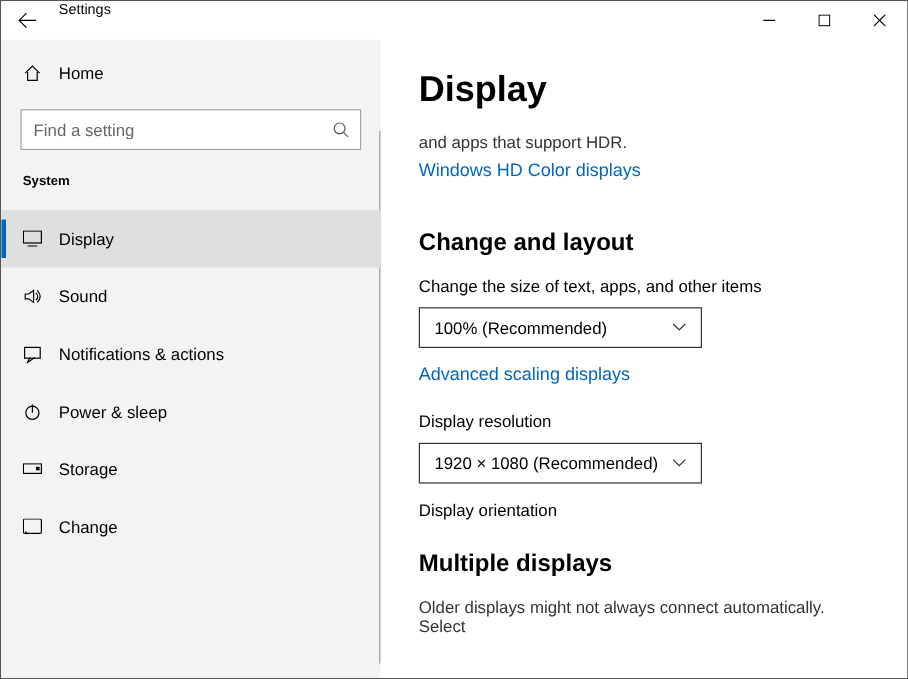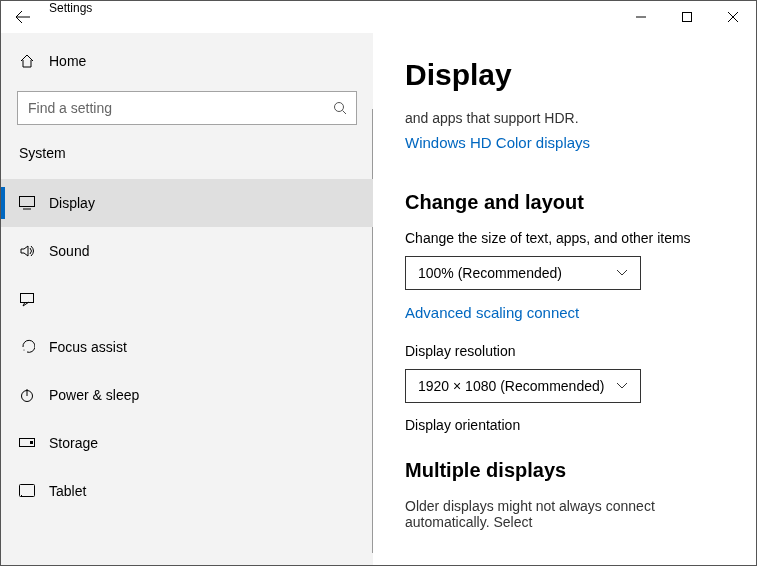--- a/index.html
+++ b/index.html
@@ -46,21 +46,21 @@
     align-items: center;
     justify-content: center;
     font-size: 10px;
   }
   .body {
     flex: 1;
     display: flex;
     overflow: hidden;
   }
   .sidebar {
-    width: 372px;
+    width: 316px;
     background: #f3f3f3;
     padding-top: 10px;
     border-right: none;
     position: relative;
   }
   .scroll-indicator {
     position: absolute;
     right: 0;
     top: 76px;
     width: 1px;
@@ -95,22 +95,22 @@
     background: transparent;
   }
   .search-box input::placeholder { color: #666; }
   .search-box .sicon {
     width: 32px;
     display: flex;
     align-items: center;
     justify-content: center;
   }
   .sidebar-heading {
-    font-size: 14px;
-    font-weight: 400;
+    font-size: 11px;
+    font-weight: 700;
     padding: 0 7px 18px 18px;
   }
   .nav-item {
     display: flex;
     align-items: center;
     height: 48px;
     padding-left: 18px;
     font-size: 14px;
     position: relative;
   }
@@ -247,31 +247,23 @@
         <span>Sound</span>
       </div>
 
       <div class="nav-item">
         <span class="icon">
           <svg width="16" height="16" viewBox="0 0 16 16">
               <rect x="1.5" y="2.5" width="13" height="9" stroke="#000" fill="none"></rect>
               <path d="M6 11 L4 15 L10 11" stroke="#000" fill="none"></path>
             </svg>
         </span>
-      </div>
-
-      <div class="nav-item">
-        <span class="icon">
-          <svg width="16" height="16" viewBox="0 0 16 16">
-              <path d="M4 8 A6 6 0 1 1 8 13" stroke="#000" fill="none"></path>
-              <circle cx="5" cy="11" r="0.5" fill="#000"></circle>
-            </svg>
-        </span>
-        <span>Focus assist</span>
-      </div>
+        <span>Notifications &amp; actions</span>
+      </div>
+
 
       <div class="nav-item">
         <span class="icon">
           <svg width="16" height="16" viewBox="0 0 16 16">
               <circle cx="8" cy="9" r="5.5" stroke="#000" fill="none"></circle>
               <path d="M8 2 V9" stroke="#000"></path>
             </svg>
         </span>
         <span>Power &amp; sleep</span>
       </div>
@@ -286,21 +278,21 @@
         <span>Storage</span>
       </div>
 
       <div class="nav-item">
         <span class="icon">
           <svg width="16" height="14" viewBox="0 0 16 14">
               <rect x="0.5" y="0.5" width="15" height="12" rx="1" stroke="#000" fill="none"></rect>
               <path d="M4 13 L2 11" stroke="#000"></path>
             </svg>
         </span>
-        <span>Tablet</span>
+        <span>Change</span>
       </div>
 
     </div>
 
     <div class="content">
       <div class="page-title">Display</div>
 
       <div class="note">and apps that support HDR.</div>
       <a class="link">Windows HD Color displays</a>
 
@@ -309,21 +301,21 @@
       <div class="field-label">Change the size of text, apps, and other items</div>
       <div class="combo">
         <span>100% (Recommended)</span>
         <span class="chev">
           <svg width="12" height="8" viewBox="0 0 12 8">
               <path d="M1 1 L6 6 L11 1" stroke="#333" fill="none"></path>
             </svg>
         </span>
       </div>
 
-      <a class="link">Advanced scaling connect</a>
+      <a class="link">Advanced scaling displays</a>
 
       <div class="field-label" style="margin-top:18px">Display resolution</div>
       <div class="combo">
         <span>1920 × 1080 (Recommended)</span>
         <span class="chev">
           <svg width="12" height="8" viewBox="0 0 12 8">
               <path d="M1 1 L6 6 L11 1" stroke="#333" fill="none"></path>
             </svg>
         </span>
       </div>

